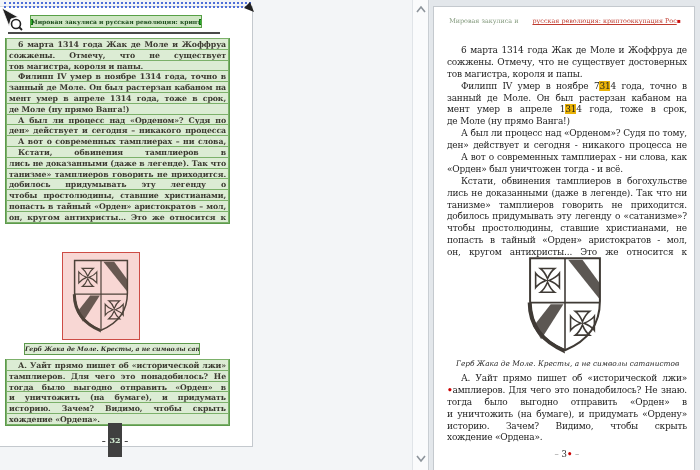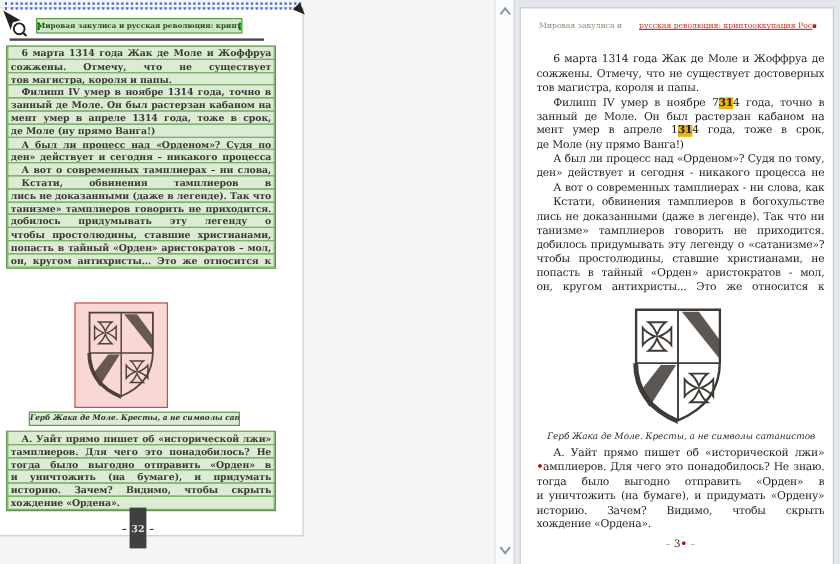--- a/index.html
+++ b/index.html
@@ -62,21 +62,21 @@
     text-align:justify;text-align-last:justify;}
   #text-body .line.ind,#text-body2 .line.ind{padding-left:14px;}
   #text-body .line.pend,#text-body2 .line.pend{text-align-last:left;}
   #text-image{left:64px;top:248px;width:134px;height:100px;color:#3f3a35;
     display:flex;align-items:center;justify-content:center;}
   #text-caption{left:22px;top:352px;width:226px;font-size:7.4px;font-style:italic;
     color:#2a2a2a;white-space:nowrap;overflow:hidden;}
   #text-footer{left:13px;top:442px;width:240px;text-align:center;font-size:8.5px;color:#2a2a2a;}
 
   
-  .c-hl{background:#eab308;font-weight:bold;}
+  .c-hl{background:#eab308;}
   .c-red{color:#cc0000;font-weight:700;}
   .c-sel{background:#404040;color:#d2ecd2;padding:12px 1px;}
   .c-green{color:#7f9678;text-align:center;}
   .c-redul{color:#bf3a2e;text-decoration:underline;margin-left:12px;}
   .c-redsq{color:#cc1111;font-size:6px;}
   .c-dim{color:#9a9a9a;}
 </style>
 </head>
 <body>
 
@@ -178,20 +178,21 @@
         <div class="line ind"><span>6 марта 1314 года Жак де Моле и Жоффруа де </span></div>
         <div class="line"><span>сожжены. Отмечу, что не существует достоверных портре</span></div>
         <div class="line pend"><span>тов магистра, короля и папы.</span></div>
         <div class="line ind"><span>Филипп IV умер в ноябре 7</span><span class="c-hl">31</span><span>4 года, точно в срок, предска</span></div>
         <div class="line"><span>занный де Моле. Он был растерзан кабаном на охоте. Кли–</span></div>
         <div class="line"><span>мент умер в апреле 1</span><span class="c-hl">31</span><span>4 года, тоже в срок, предсказанный</span></div>
         <div class="line pend"><span>де Моле (ну прямо Ванга!)</span></div>
         <div class="line ind"><span>А был ли процесс над «Орденом»? Судя по тому, что «Ор</span></div>
         <div class="line pend"><span>ден» действует и сегодня - никакого процесса не было.</span></div>
         <div class="line ind"><span>А вот о современных тамплиерах - ни слова, как будто</span></div>
+        <div class="line pend"><span>«Орден» был уничтожен тогда - и всё.</span></div>
         <div class="line ind"><span>Кстати, обвинения тамплиеров в богохульстве так и оста</span></div>
         <div class="line"><span>лись не доказанными (даже в легенде). Так что ни о каком «са</span></div>
         <div class="line"><span>танизме» тамплиеров говорить не приходится. Зачем же пона</span></div>
         <div class="line"><span>добилось придумывать эту легенду о «сатанизме»? Видимо,</span></div>
         <div class="line"><span>чтобы простолюдины, ставшие христианами, не стремились</span></div>
         <div class="line"><span>попасть в тайный «Орден» аристократов - мол, сатанинский</span></div>
         <div class="line pend"><span>он, кругом антихристы... Это же относится к масонству.</span></div>
       </div>
 
     <div id="text-image" class="abs">

